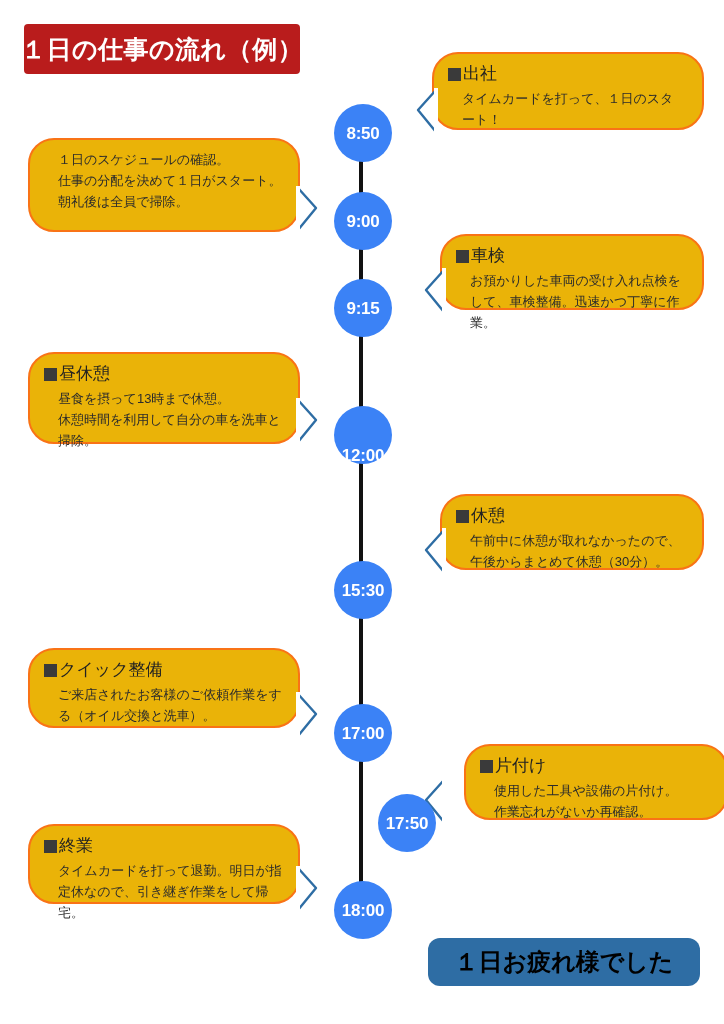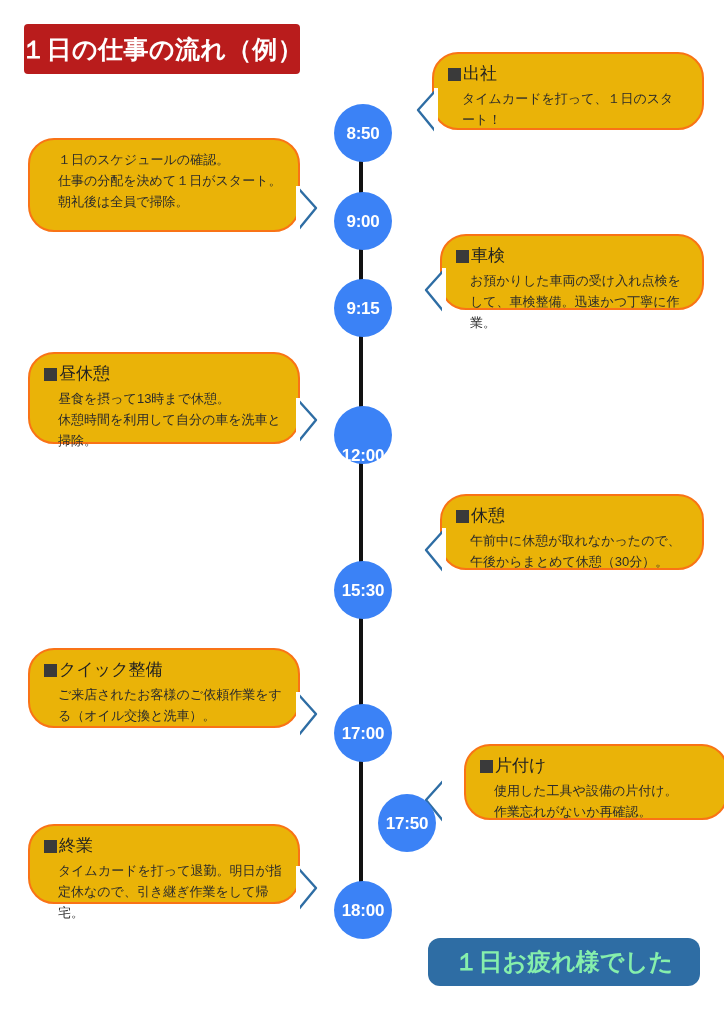--- a/index.html
+++ b/index.html
@@ -48,21 +48,21 @@
     top: 938px;
     width: 272px;
     height: 48px;
     background: #2E6DA4;
     border-radius: 12px;
     display: flex;
     align-items: center;
     justify-content: center;
   }
   .footer-pill span {
-    color: #86efac;
+    color: #000000;
     font-size: 24px;
     font-weight: bold;
     line-height: 1;
     white-space: nowrap;
   }
 
   
   .spine {
     position: absolute;
     left: 359px;

